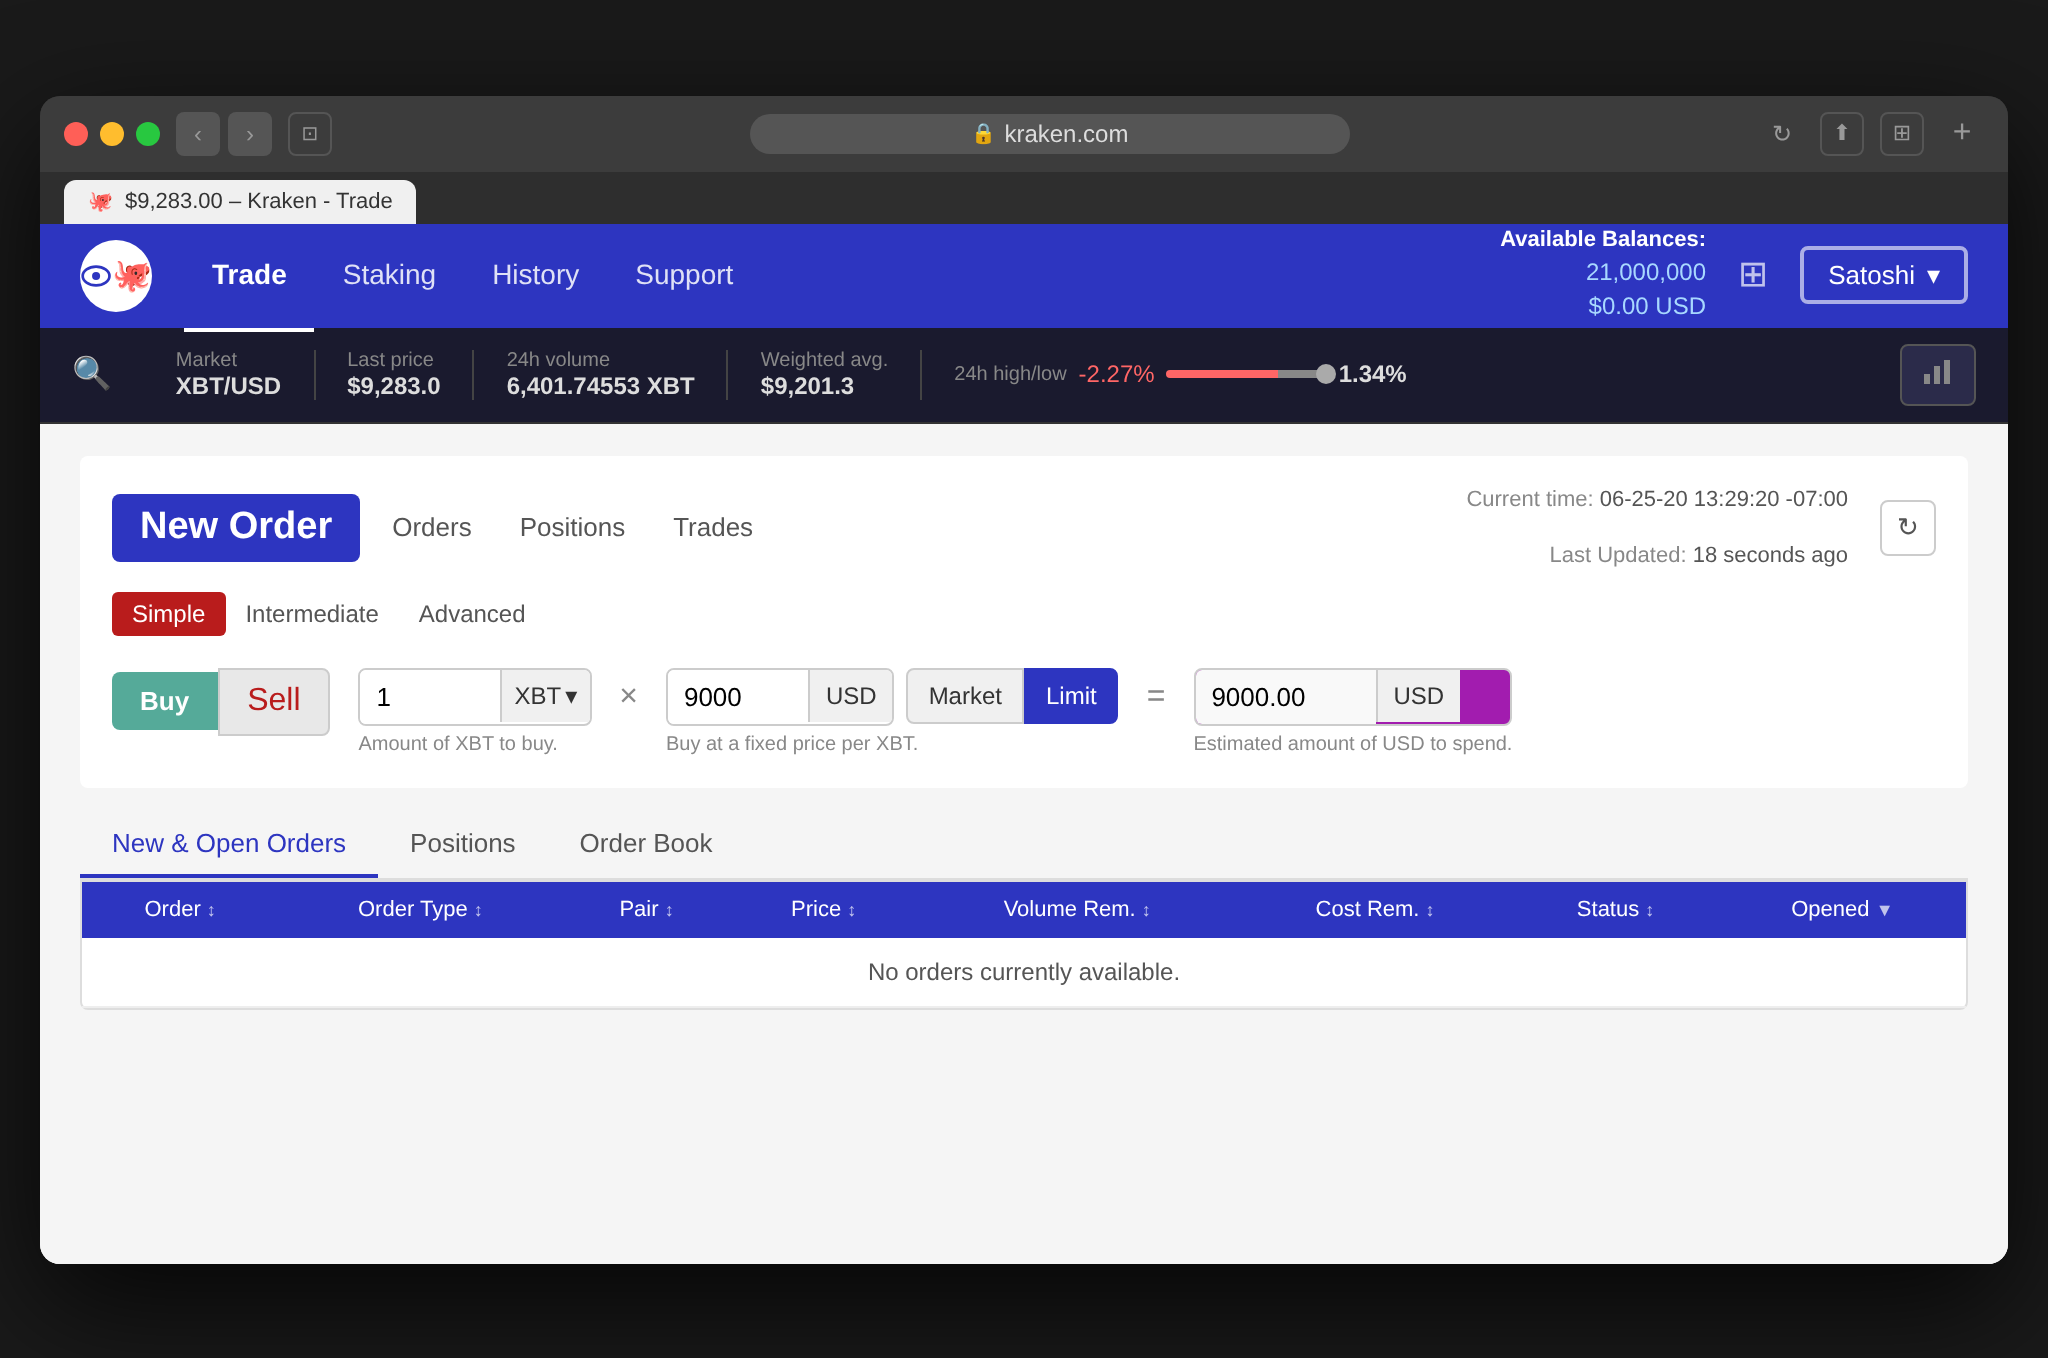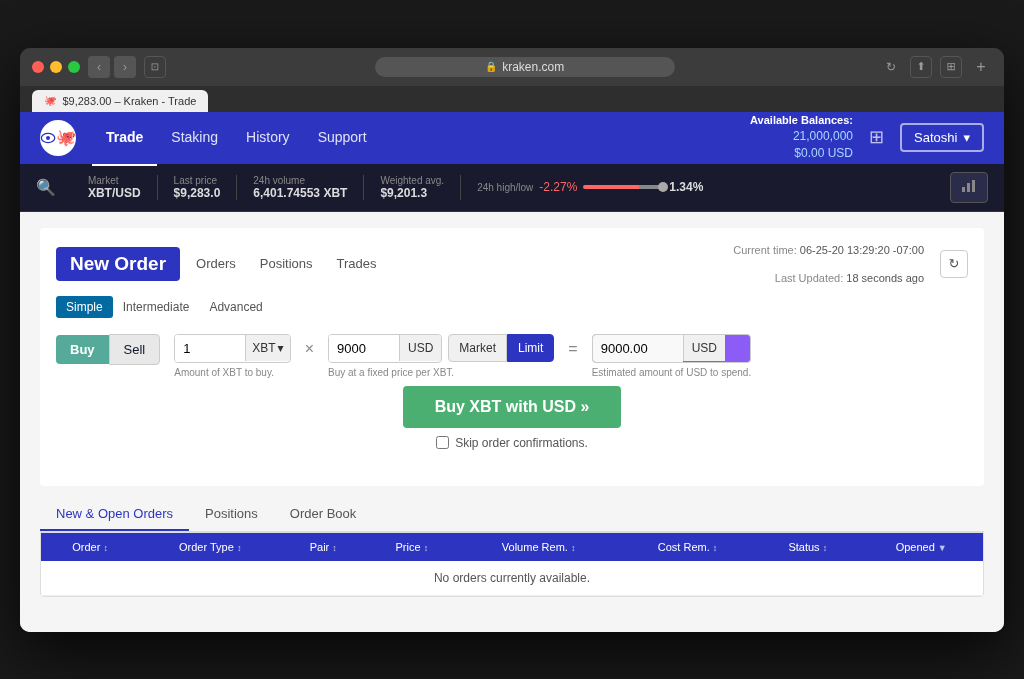--- a/index.html
+++ b/index.html
@@ -241,37 +241,37 @@
       background: white; border: 1px solid #ccc; border-radius: 4px;
       width: 28px; height: 28px; cursor: pointer; color: #555;
       display: flex; align-items: center; justify-content: center;
       font-size: 13px; margin-left: 8px;
     }
     
     .mode-tabs {
       display: flex; align-items: center; gap: 0; margin-bottom: 16px;
     }
     .mode-tab {
-      background: #0369a1; color: white; font-size: 12px;
+      background: #b91c1c; color: white; font-size: 12px;
       border: none; padding: 4px 10px; cursor: pointer; border-radius: 3px;
     }
     .mode-tab-inactive {
       background: none; color: #555; font-size: 12px;
       border: none; padding: 4px 10px; cursor: pointer;
     }
     .buy-sell-btns { display: flex; gap: 0; align-items: center; }
     .buy-btn {
       background: #5a9; color: white; border: none;
       padding: 7px 14px; border-radius: 4px 0 0 4px;
       font-size: 13px; cursor: pointer; font-weight: 600;
     }
     .sell-btn {
-      background: #e8e8e8; color: #0f172a; border: 1px solid #ccc;
+      background: #e8e8e8; color: #b91c1c; border: 1px solid #ccc;
       padding: 7px 14px; border-radius: 0 4px 4px 0;
-      font-size: 13px; cursor: pointer;
+      font-size: 16px; cursor: pointer;
     }
     .form-group { display: flex; flex-direction: column; gap: 4px; }
     .input-with-label {
       display: flex; align-items: center;
       border: 1px solid #ccc; border-radius: 4px; background: white;
       overflow: hidden;
     }
     .form-input {
       border: none; outline: none; padding: 6px 8px;
       font-size: 13px; width: 70px;
@@ -304,21 +304,21 @@
       border-radius: 4px 0 0 4px;
     }
     .limit-btn {
       background: #2d35c0; color: white; border: 1px solid #2d35c0;
       padding: 6px 10px; font-size: 12px; cursor: pointer;
       border-radius: 0 4px 4px 0;
     }
     .equals-sign { color: #888; font-size: 16px; margin-top: 6px; }
     .total-input-wrap {
       display: flex; align-items: flex-start;
-      border: 1px solid #ccc; border-radius: 4px; background: #8b5cf6;
+      border: 1px solid #ccc; border-radius: 4px; background: #a21caf;
       overflow: hidden;
     }
     .total-input {
       border: none; outline: none; padding: 6px 8px;
       font-size: 13px; width: 90px; background: #f9f9f9;
     }
     .total-currency {
       background: #f0f0f0; padding: 6px 8px;
       font-size: 12px; color: #333; border-left: 1px solid #ccc;
     }
@@ -538,27 +538,20 @@
 
           <div class="form-group">
             <div class="total-input-wrap">
               <input class="total-input" type="text" value="9000.00" style="">
               <span class="total-currency">USD</span>
             </div>
             <span class="form-helper">Estimated amount of USD to spend.</span>
           </div>
         </div>
 
-        <div class="buy-action-wrap">
-          <button class="buy-action-btn">Buy XBT with USD »</button>
-          <div class="skip-confirm">
-            <input type="checkbox" style="">
-            <span>Skip order confirmations.</span>
-          </div>
-        </div>
       </div>
 
       <div class="bottom-section">
         <div class="bottom-tabs">
           <div class="bottom-tab active">New &amp; Open Orders</div>
           <div class="bottom-tab">Positions</div>
           <div class="bottom-tab">Order Book</div>
         </div>
         <div class="table-wrap">
           <table class="orders-table">

